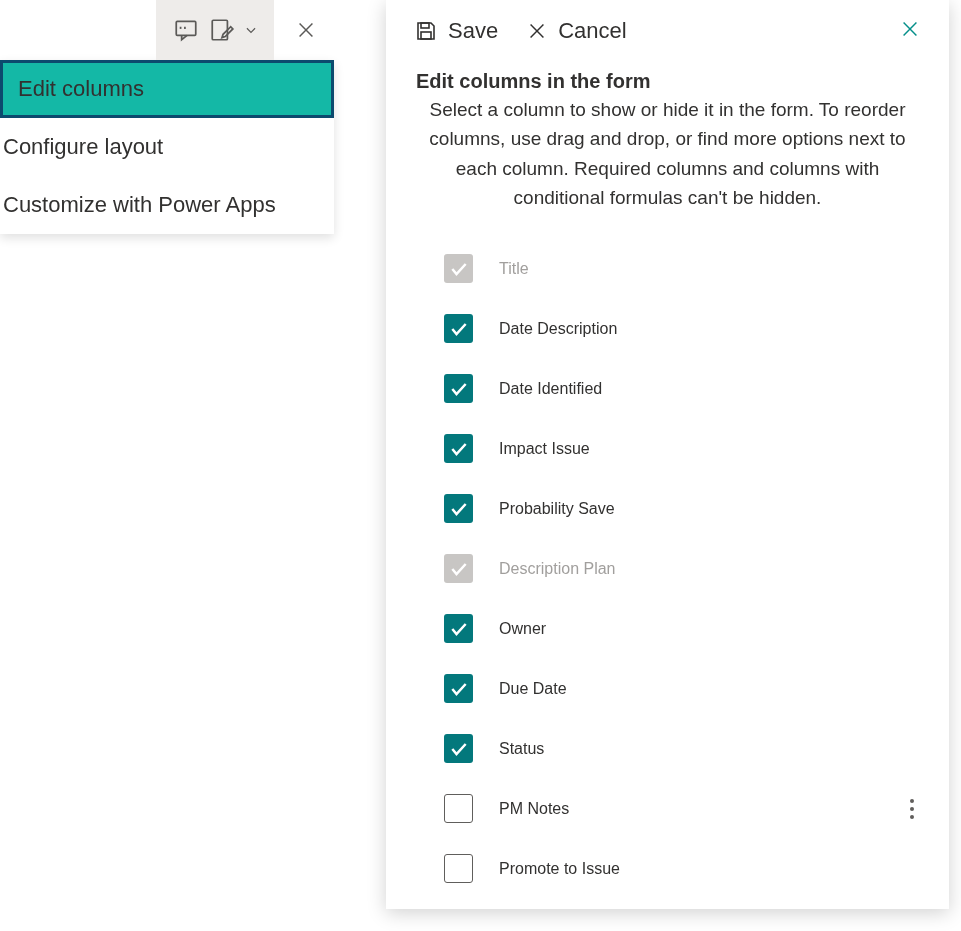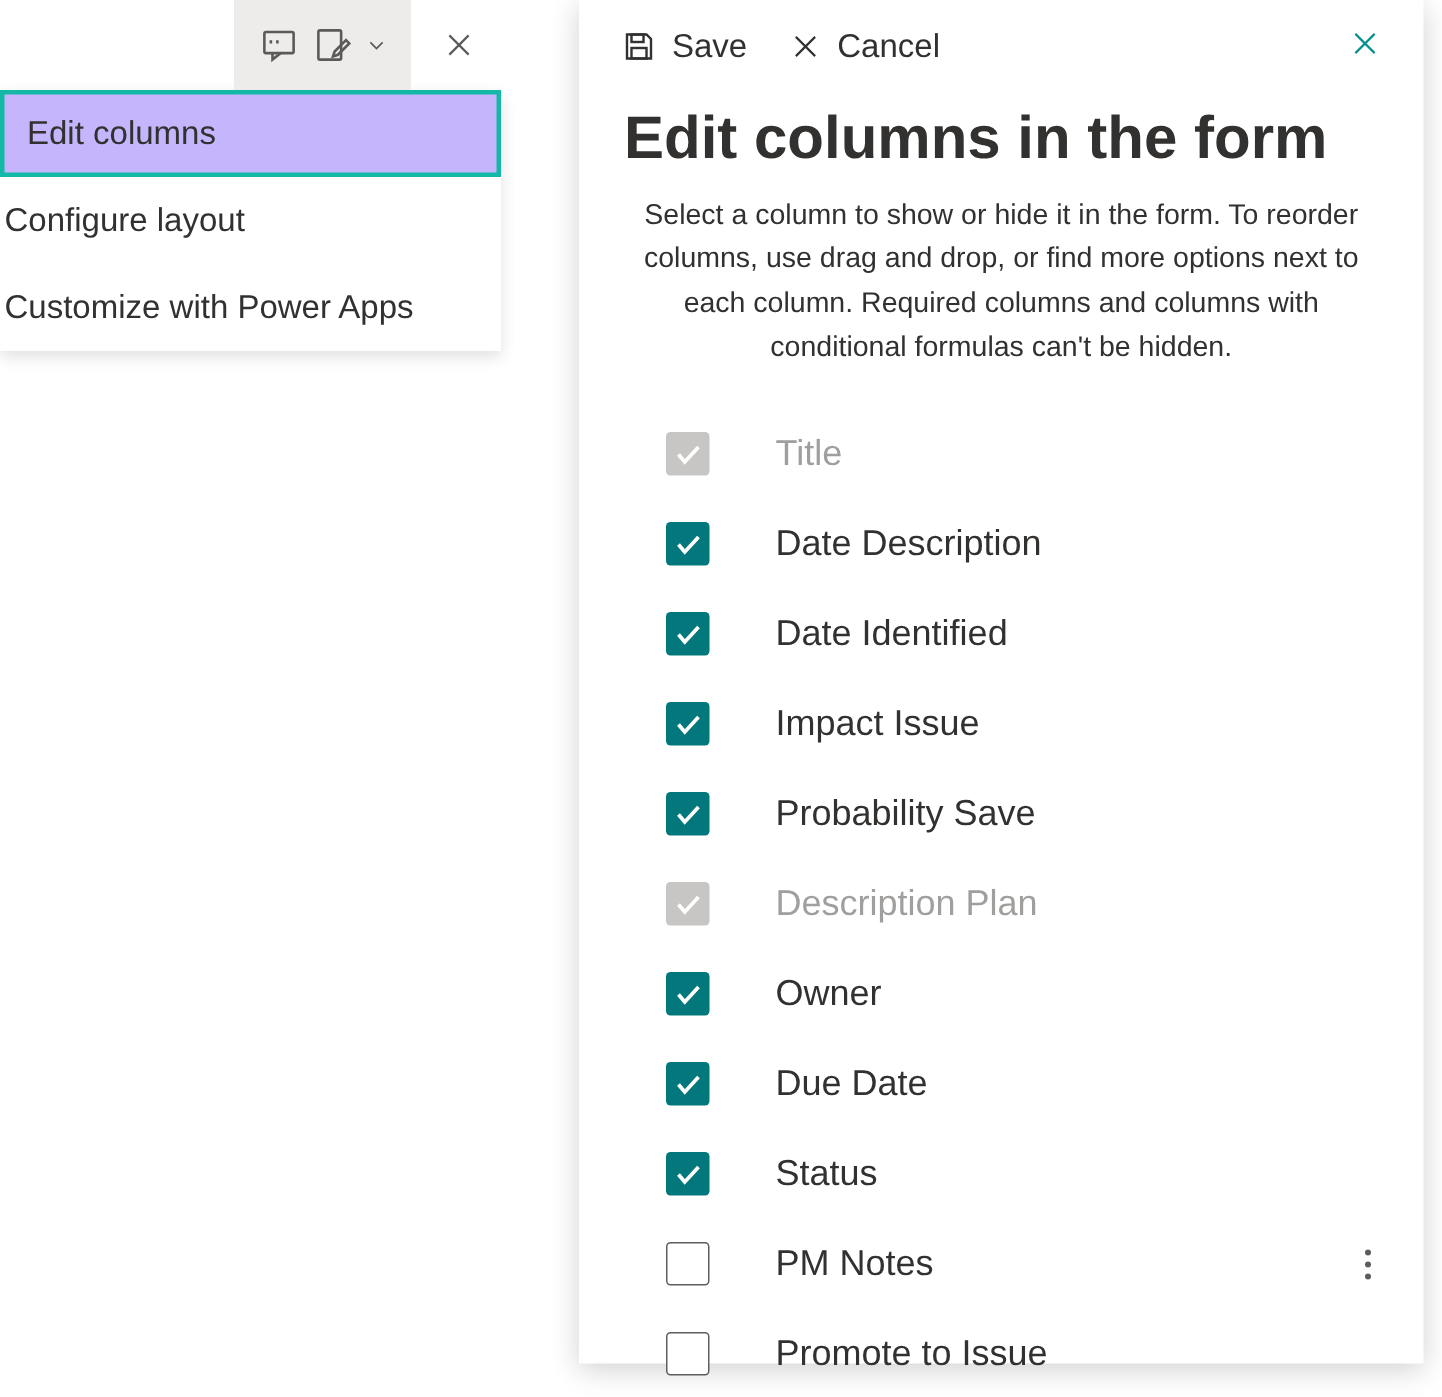--- a/index.html
+++ b/index.html
@@ -56,22 +56,22 @@
       box-shadow: 0 4px 10px rgba(0,0,0,0.12);
     }
     .menu-item {
       padding: 16px 3px;
       font-size: 22px;
       color: #323130;
       cursor: pointer;
       background: #ffffff;
     }
     .menu-item.selected {
-      background: #c4b5fd;
-      border: 3px solid #14b8a6;
+      background: #14b8a6;
+      border: 3px solid #0c4a6e;
       padding: 13px 15px;
     }
 
     
     .panel {
       position: absolute;
       left: 386px;
       top: 0;
       width: 563px;
       height: 909px;
@@ -100,24 +100,24 @@
     }
     .panel-close {
       margin-left: auto;
       cursor: pointer;
       color: #058f8a;
     }
     .panel-body {
       padding: 12px 30px 0 30px;
     }
     .panel-title {
-      font-size: 40px;
+      font-size: 20px;
       font-weight: 600;
       color: #323130;
-      margin-bottom: 14px;
+      margin-bottom: 2px;
     }
     .panel-desc {
       font-size: 19px;
       color: #323130;
       line-height: 1.55;
       margin-bottom: 26px;
       text-align: center;
     }
     .column-list {
       padding-left: 28px;
@@ -146,23 +146,22 @@
     }
     .checkbox.disabled {
       background: #c8c6c4;
       color: #ffffff;
     }
     .checkbox.unchecked {
       border: 1.5px solid #605e5c;
       background: #ffffff;
     }
     .column-label {
-      font-size: 24px;
-      color: #323130;
-      margin-left: 18px;
+      font-size: 16px;
+      color: #323130;
     }
     .column-item.disabled .column-label {
       color: #a19f9d;
     }
     .more-btn {
       position: absolute;
       right: 4px;
       color: #605e5c;
       cursor: pointer;
       height: 32px;

